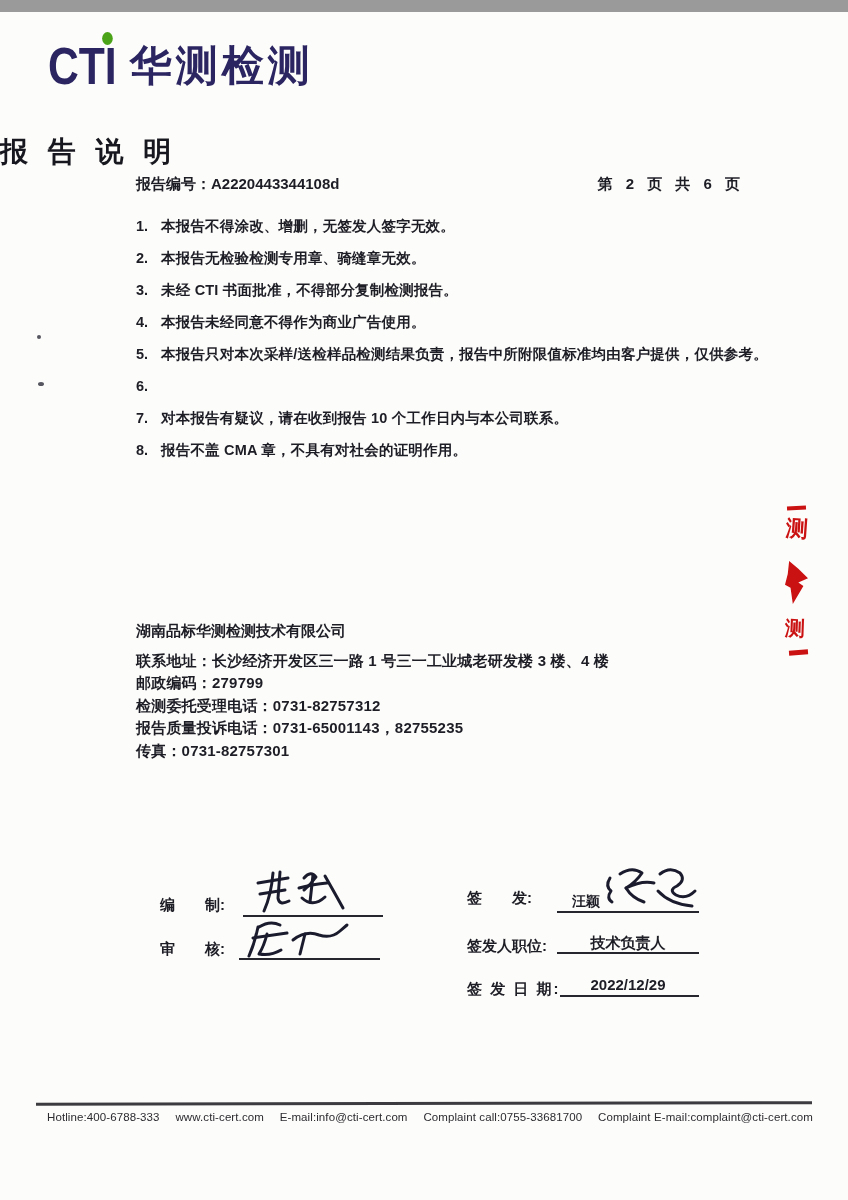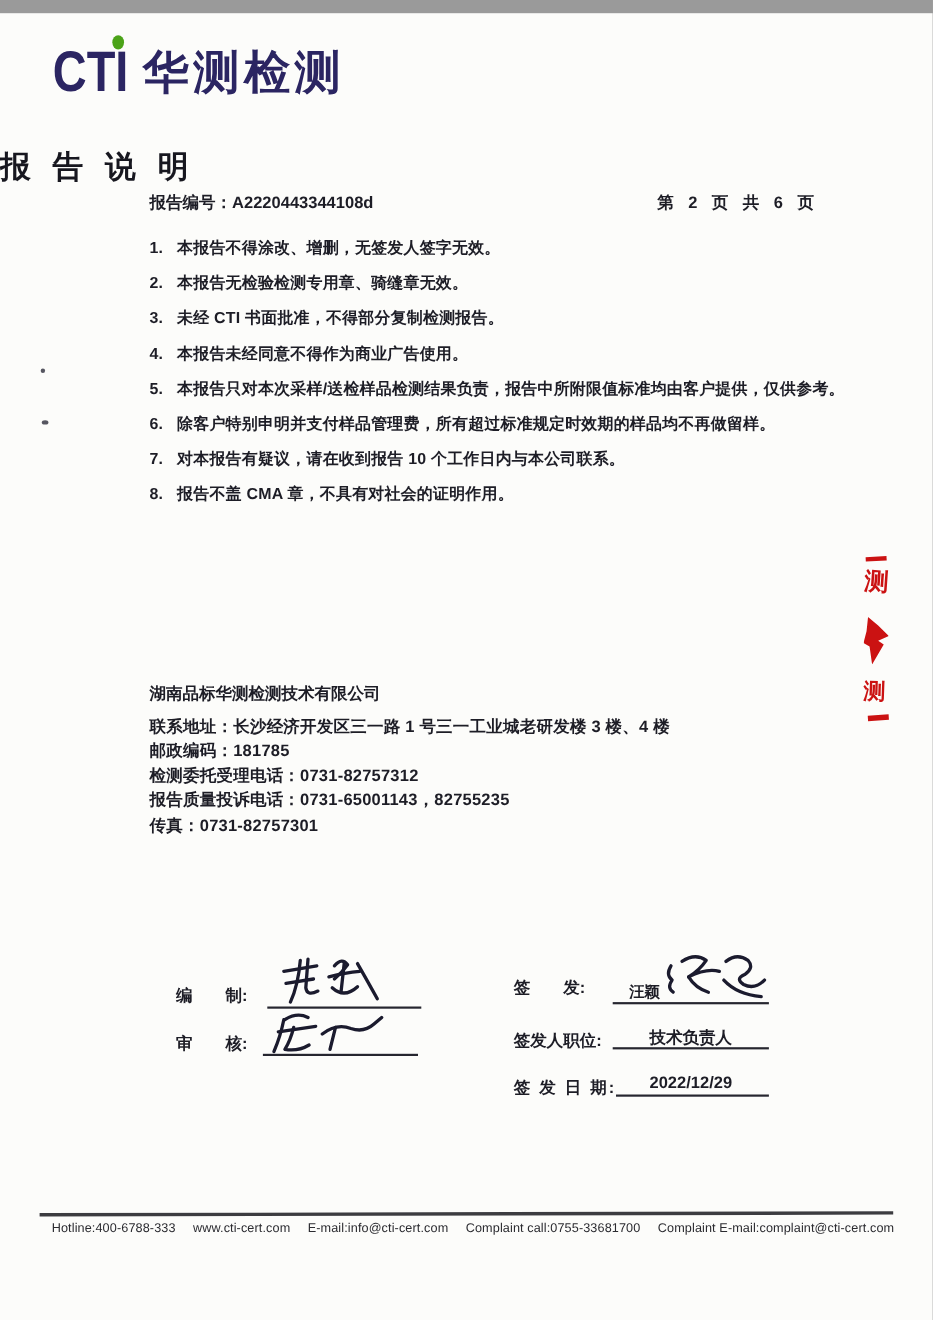--- a/index.html
+++ b/index.html
@@ -134,42 +134,41 @@
     <div class="note">
       <span class="note-num">4.</span>
       <span class="note-text">本报告未经同意不得作为商业广告使用。</span>
     </div>
     <div class="note">
       <span class="note-num">5.</span>
       <span class="note-text">本报告只对本次采样/送检样品检测结果负责，报告中所附限值标准均由客户提供，仅供参考。</span>
     </div>
     <div class="note">
       <span class="note-num">6.</span>
-      <span class="note-text">除客户特别申明并支付样品管理费，所有超过标准规定时效期的样品均不再做留样。</span>
     </div>
     <div class="note">
       <span class="note-num">7.</span>
       <span class="note-text">对本报告有疑议，请在收到报告 10 个工作日内与本公司联系。</span>
     </div>
     <div class="note">
       <span class="note-num">8.</span>
       <span class="note-text">报告不盖 CMA 章，不具有对社会的证明作用。</span>
     </div>
   </div>
 
   <span class="seal-bar seal-bar-top"></span>
   <span class="seal-frag seal-char-top">测</span>
   <span class="seal-star"></span>
   <span class="seal-frag seal-char-bottom">测</span>
   <span class="seal-bar seal-bar-bottom"></span>
 
   <div class="company">
     <div class="company-name">湖南品标华测检测技术有限公司</div>
     <div class="company-line">联系地址：长沙经济开发区三一路 1 号三一工业城老研发楼 3 楼、4 楼</div>
-    <div class="company-line">邮政编码：181785</div>
+    <div class="company-line">邮政编码：279799</div>
     <div class="company-line">检测委托受理电话：0731-82757312</div>
     <div class="company-line">报告质量投诉电话：0731-65001143，82755235</div>
     <div class="company-line">传真：0731-82757301</div>
   </div>
 
   <div class="sig-label" style="left:148px;top:884px;">编　　制:</div>
   <div class="sig-line" style="left:243px;top:903px;width:140px;"></div>
   <svg class="handwriting" style="left:252px;top:854px;" width="98" height="48" viewBox="0 0 98 48">
     <path d="M21 7 C20 19 17 34 12 45"></path>
     <path d="M6 17 L36 12"></path>

